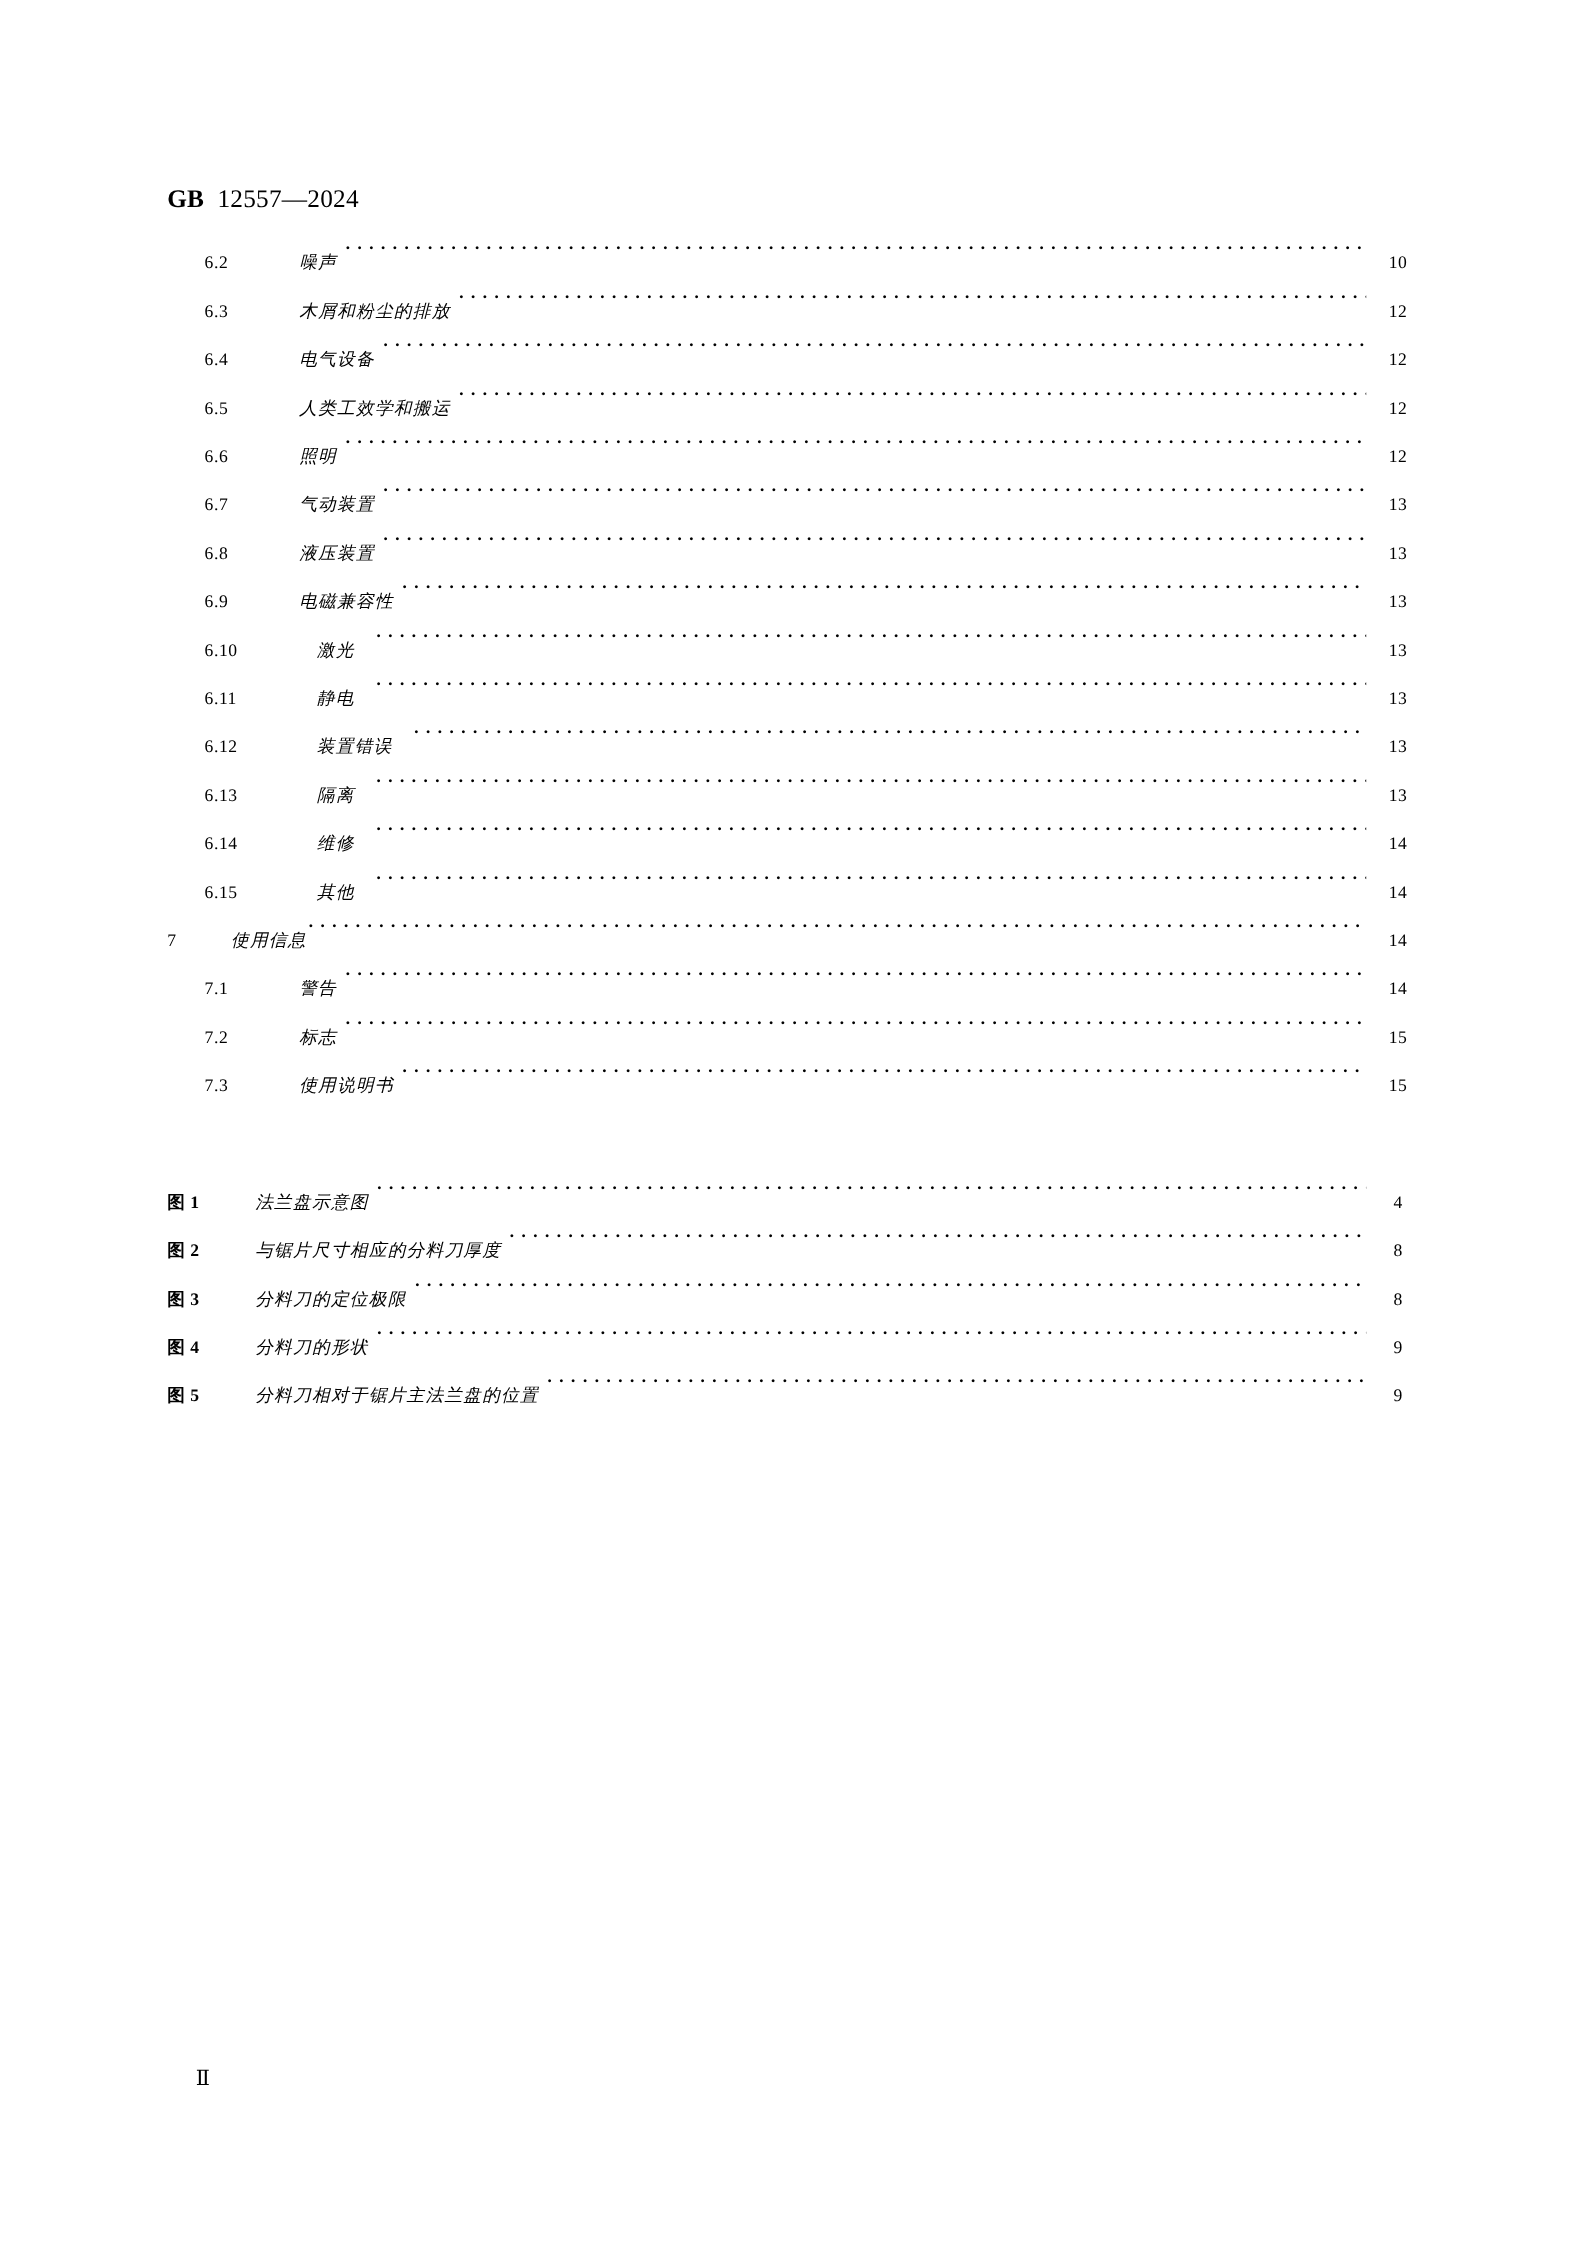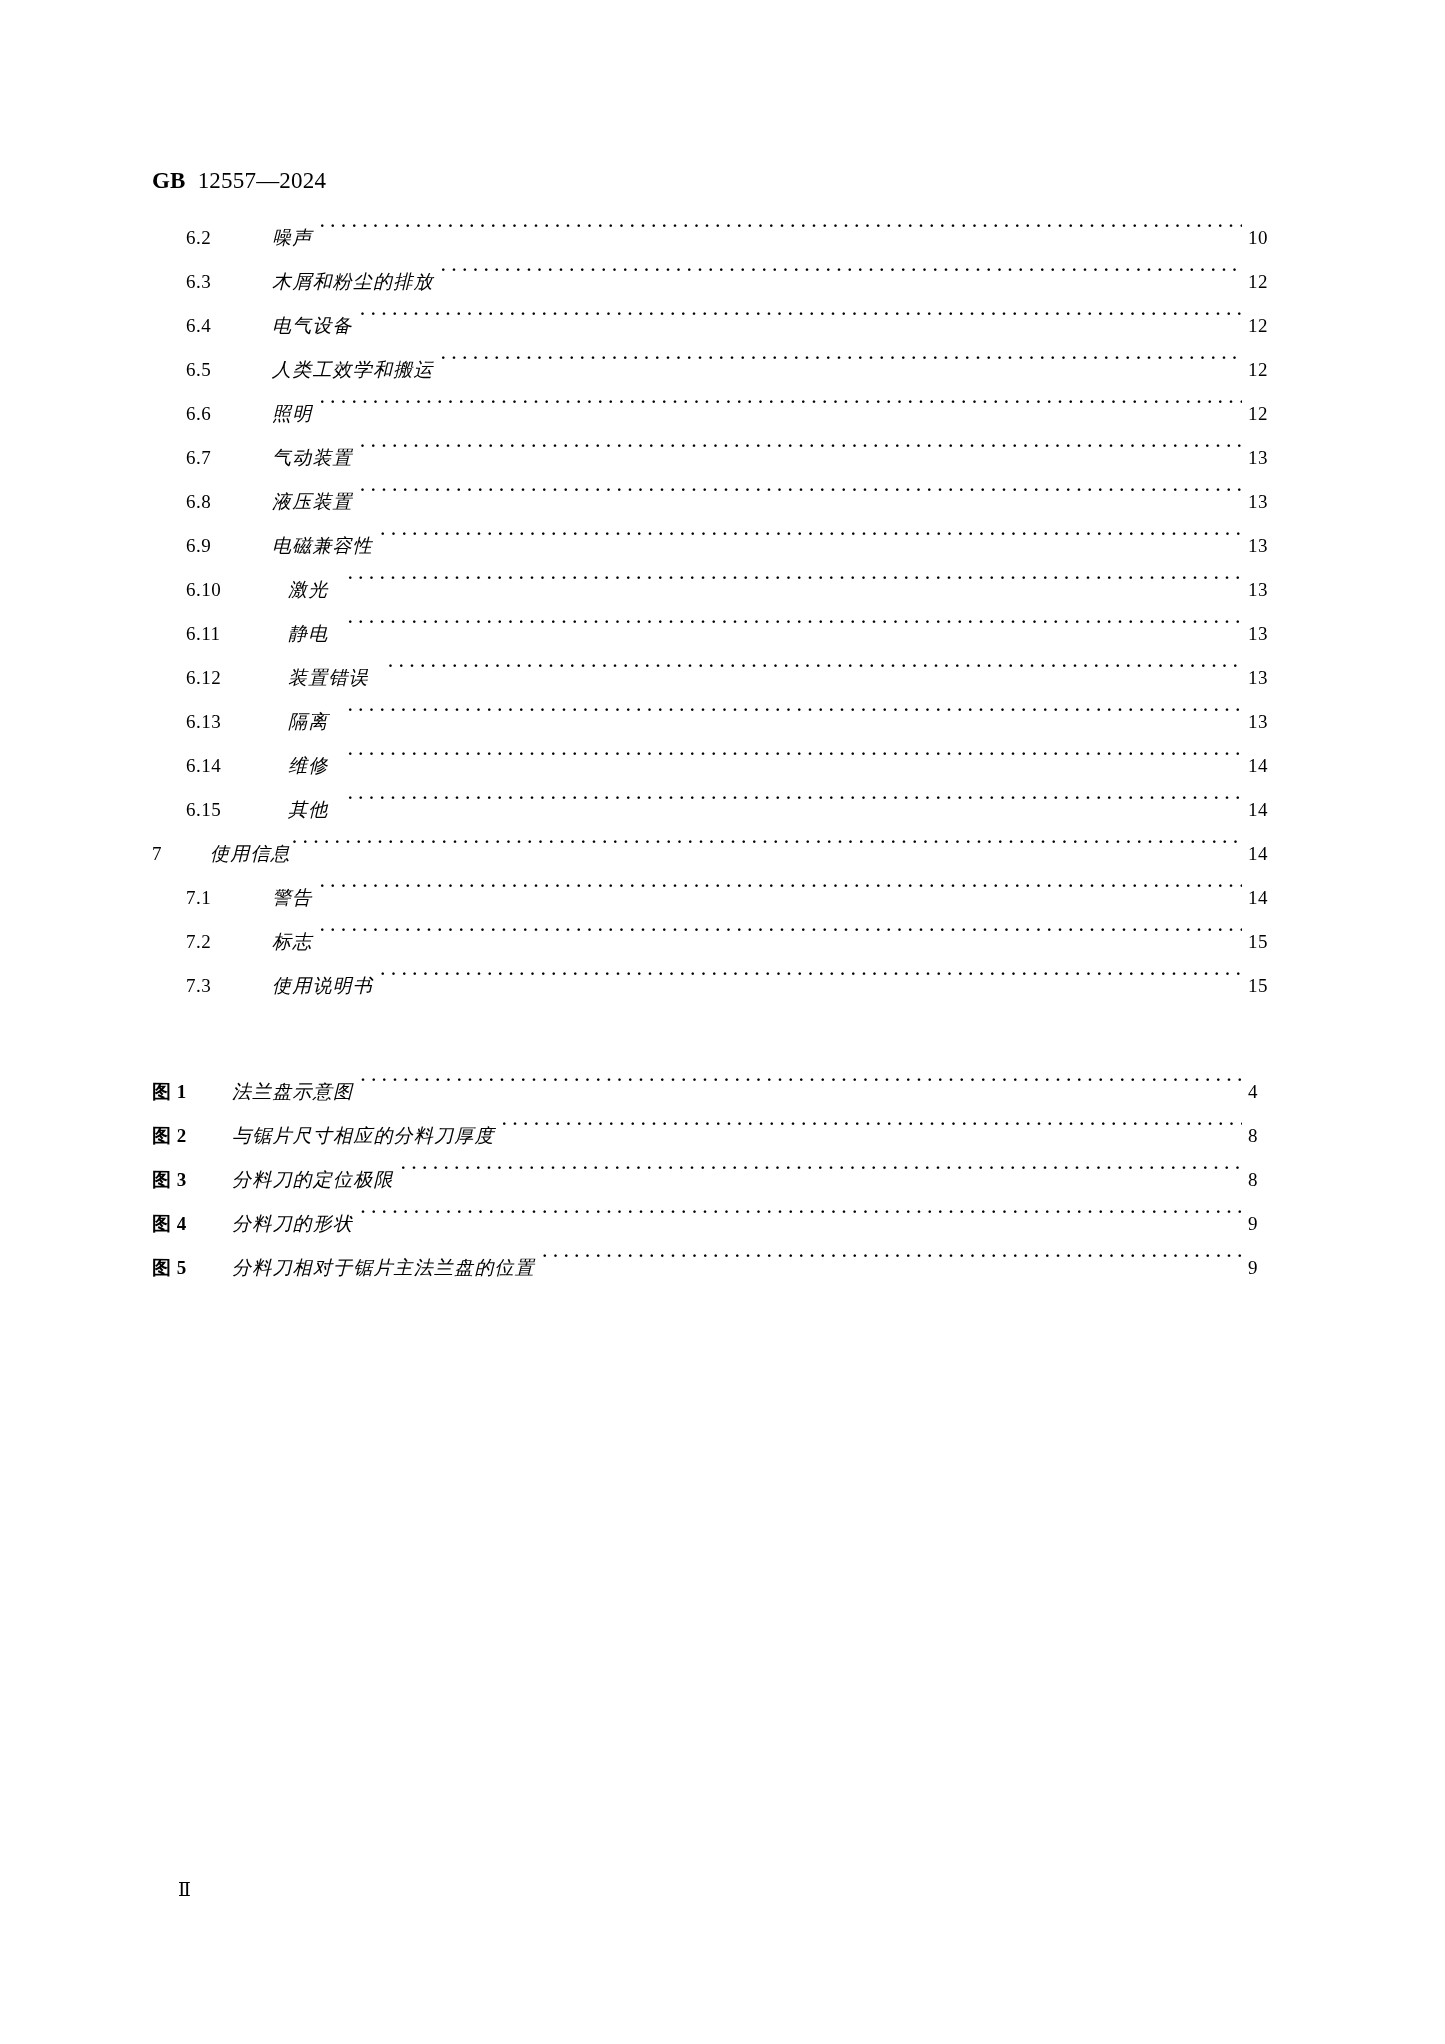--- a/index.html
+++ b/index.html
@@ -46,21 +46,21 @@
     position: absolute;
     left: 152px;
     top: 222px;
     width: 1142px;
   }
 
   .toc-row {
     display: flex;
     align-items: baseline;
     height: 44px;
-    font-size: 19px;
+    font-size: 16px;
     white-space: nowrap;
   }
 
   .toc-num {
     flex: 0 0 auto;
     font-family: "Liberation Serif", "DejaVu Serif", serif;
     letter-spacing: 0.5px;
   }
 
   
@@ -99,21 +99,21 @@
     position: absolute;
     left: 0;
     top: -7px;
   }
   .toc-dots.tight { margin-left: 0px; }
   .toc-dots.gap { margin-left: 18px; }
 
   .toc-page {
     flex: 0 0 auto;
     width: 46px;
-    text-align: left;
+    text-align: center;
     font-family: "Liberation Serif", "DejaVu Serif", serif;
     letter-spacing: 0.5px;
   }
 
   
   .block-gap-lg { height: 62px; }
 
   
   .footer-folio {
     position: absolute;

